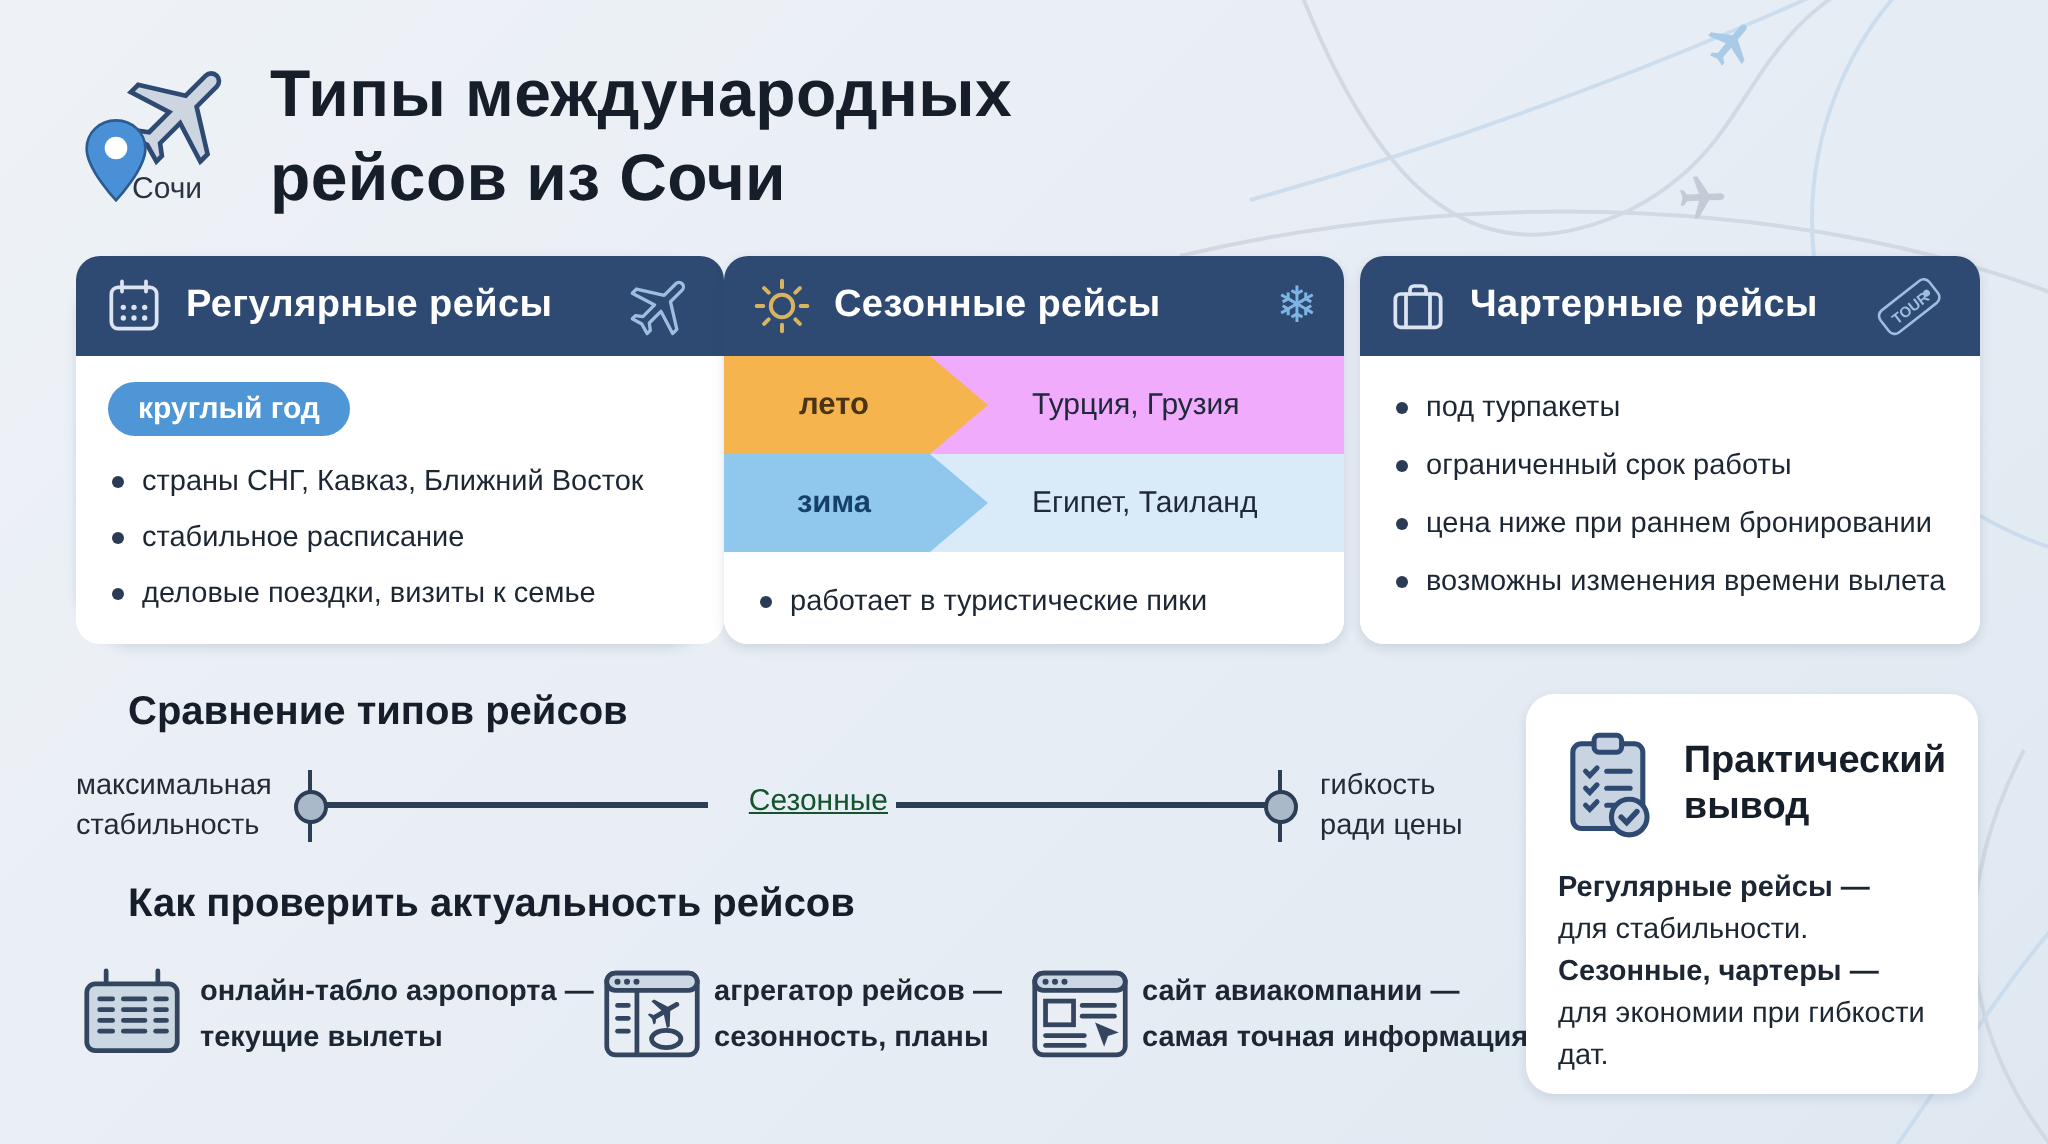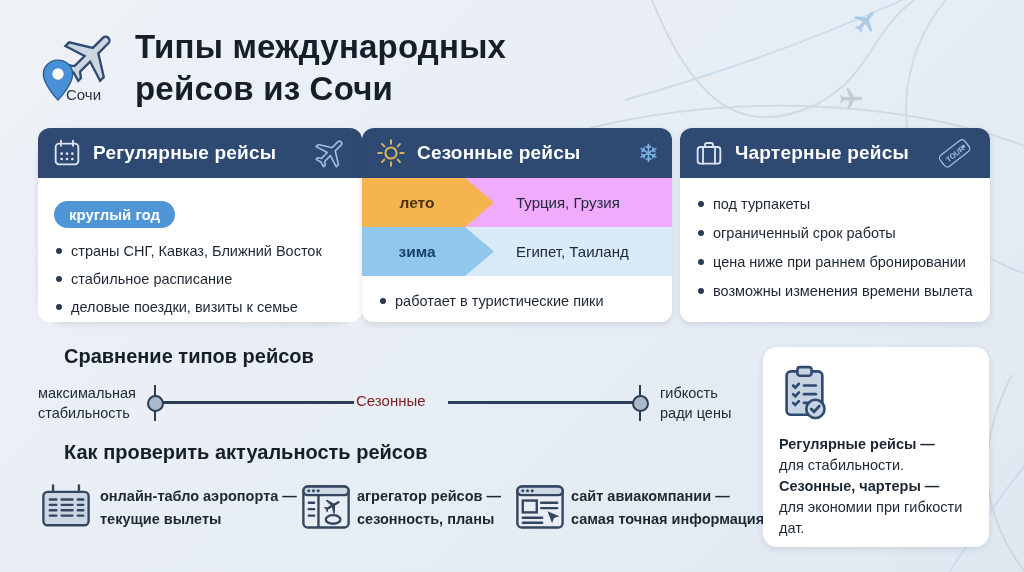--- a/index.html
+++ b/index.html
@@ -18,21 +18,21 @@
   
   .card{top:128px;height:194px;border-radius:12px;background:#ffffff;
         box-shadow:0 2px 6px rgba(40,60,90,.14);display:flex;flex-direction:column;}
   .card-header{height:50px;min-height:50px;background:#2e4a72;border-radius:12px 12px 0 0;
         display:flex;align-items:center;padding:0 13px;gap:10px;}
   .card-title{color:#ffffff;font-size:19px;font-weight:700;flex:1;letter-spacing:.2px;}
   .card-body{flex:1;background:#fff;border-radius:0 0 12px 12px;overflow:hidden;}
   #card-regular{left:38px;width:324px;border-radius:31px;}
   #card-seasonal{left:362px;width:310px;}
   #card-charter{left:680px;width:310px;}
-  .pad-body{padding:23px 16px 10px 16px;}
+  .pad-body{padding:13px 16px 10px 16px;}
   .badge{display:inline-block;background:#4e96d6;color:#fff;font-weight:700;font-size:15px;
          padding:5px 15px;border-radius:16px;}
   ul.bullets{list-style:none;margin:9px 0 0 0;padding:0;}
   ul.bullets li{display:flex;align-items:flex-start;font-size:14.5px;line-height:28px;color:#1d2733;}
   ul.bullets .dot{width:6px;height:6px;border-radius:50%;background:#2b3a55;margin:11px 9px 0 2px;flex:none;}
   ul.bullets.tight{margin:0;}
   
   .season-row{height:49px;display:flex;align-items:stretch;}
   .season-row.summer{background:#f0abfc;}
   .season-row.winter{background:#d9ebf8;}
@@ -45,21 +45,21 @@
   .seasonal-note{padding:11px 16px;}
   
   .section-heading{font-size:20px;font-weight:700;color:#151e29;margin-left:26px;}
   #comparison-heading{left:38px;top:345px;}
   .axis-label{font-size:14.5px;line-height:20px;color:#222b36;}
   #axis-label-left{left:38px;top:383px;}
   #axis-label-right{left:660px;top:383px;}
   .axis-tick{width:2px;height:36px;background:#2c3e55;top:385px;}
   .axis-dot{width:13px;height:13px;border-radius:50%;background:#a9b9c9;border:2.5px solid #2c3e55;top:395px;}
   .axis-line{height:2.5px;background:#2c3e55;top:401px;}
-  #axis-center-label{left:356px;top:392px;width:88px;text-align:left;font-size:15px;color:#7f1d1d;}
+  #axis-center-label{left:356px;top:392px;width:88px;text-align:right;font-size:15px;color:#14532d;text-decoration:underline;}
   
   #check-heading{left:38px;top:441px;}
   .check-item-text{font-size:14.5px;line-height:23px;color:#1d2733;font-weight:bold;}
   .check-icon{top:482px;width:56px;height:50px;}
   
   #conclusion-card{left:763px;top:347px;width:226px;height:200px;background:#fff;border-radius:14px;
       box-shadow:0 2px 6px rgba(40,60,90,.12);padding:15px 16px;box-sizing:border-box;}
   .conclusion-head{display:flex;align-items:flex-start;gap:12px;}
   .conclusion-title{font-size:19px;line-height:23px;font-weight:700;color:#151e29;margin-top:7px;}
   .conclusion-body{margin-top:12px;font-size:14.5px;line-height:21px;color:#1d2733;}
@@ -315,20 +315,24 @@
         <path d="M6.5 10.5 l1 1 1.7-1.8"></path>
           <line x1="11.5" y1="10.5" x2="17" y2="10.5"></line>
         <path d="M6.5 14.5 l1 1 1.7-1.8"></path>
           <line x1="11.5" y1="14.5" x2="17" y2="14.5"></line>
         <path d="M6.5 18.5 l1 1 1.7-1.8"></path>
           <line x1="11.5" y1="18.5" x2="15" y2="18.5"></line>
       </g>
       <circle cx="16.8" cy="21.3" r="4.2" fill="#c9d4e2" stroke="#2e4a72" stroke-width="1.2"></circle>
       <path d="M14.9 21.3 l1.3 1.3 2.4-2.6" fill="none" stroke="#2e4a72" stroke-width="1.3" stroke-linecap="round"></path>
     </svg>
+    <div class="conclusion-title">
+      <div>Практический</div>
+      <div>вывод</div>
+    </div>
   </div>
   <div class="conclusion-body">
     <span class="b">Регулярные рейсы —</span>
     <span class="t">для стабильности.</span>
     <span class="b">Сезонные, чартеры —</span>
     <span class="t last">для экономии при гибкости дат.</span>
   </div>
 </div>
 
 </body></html>

